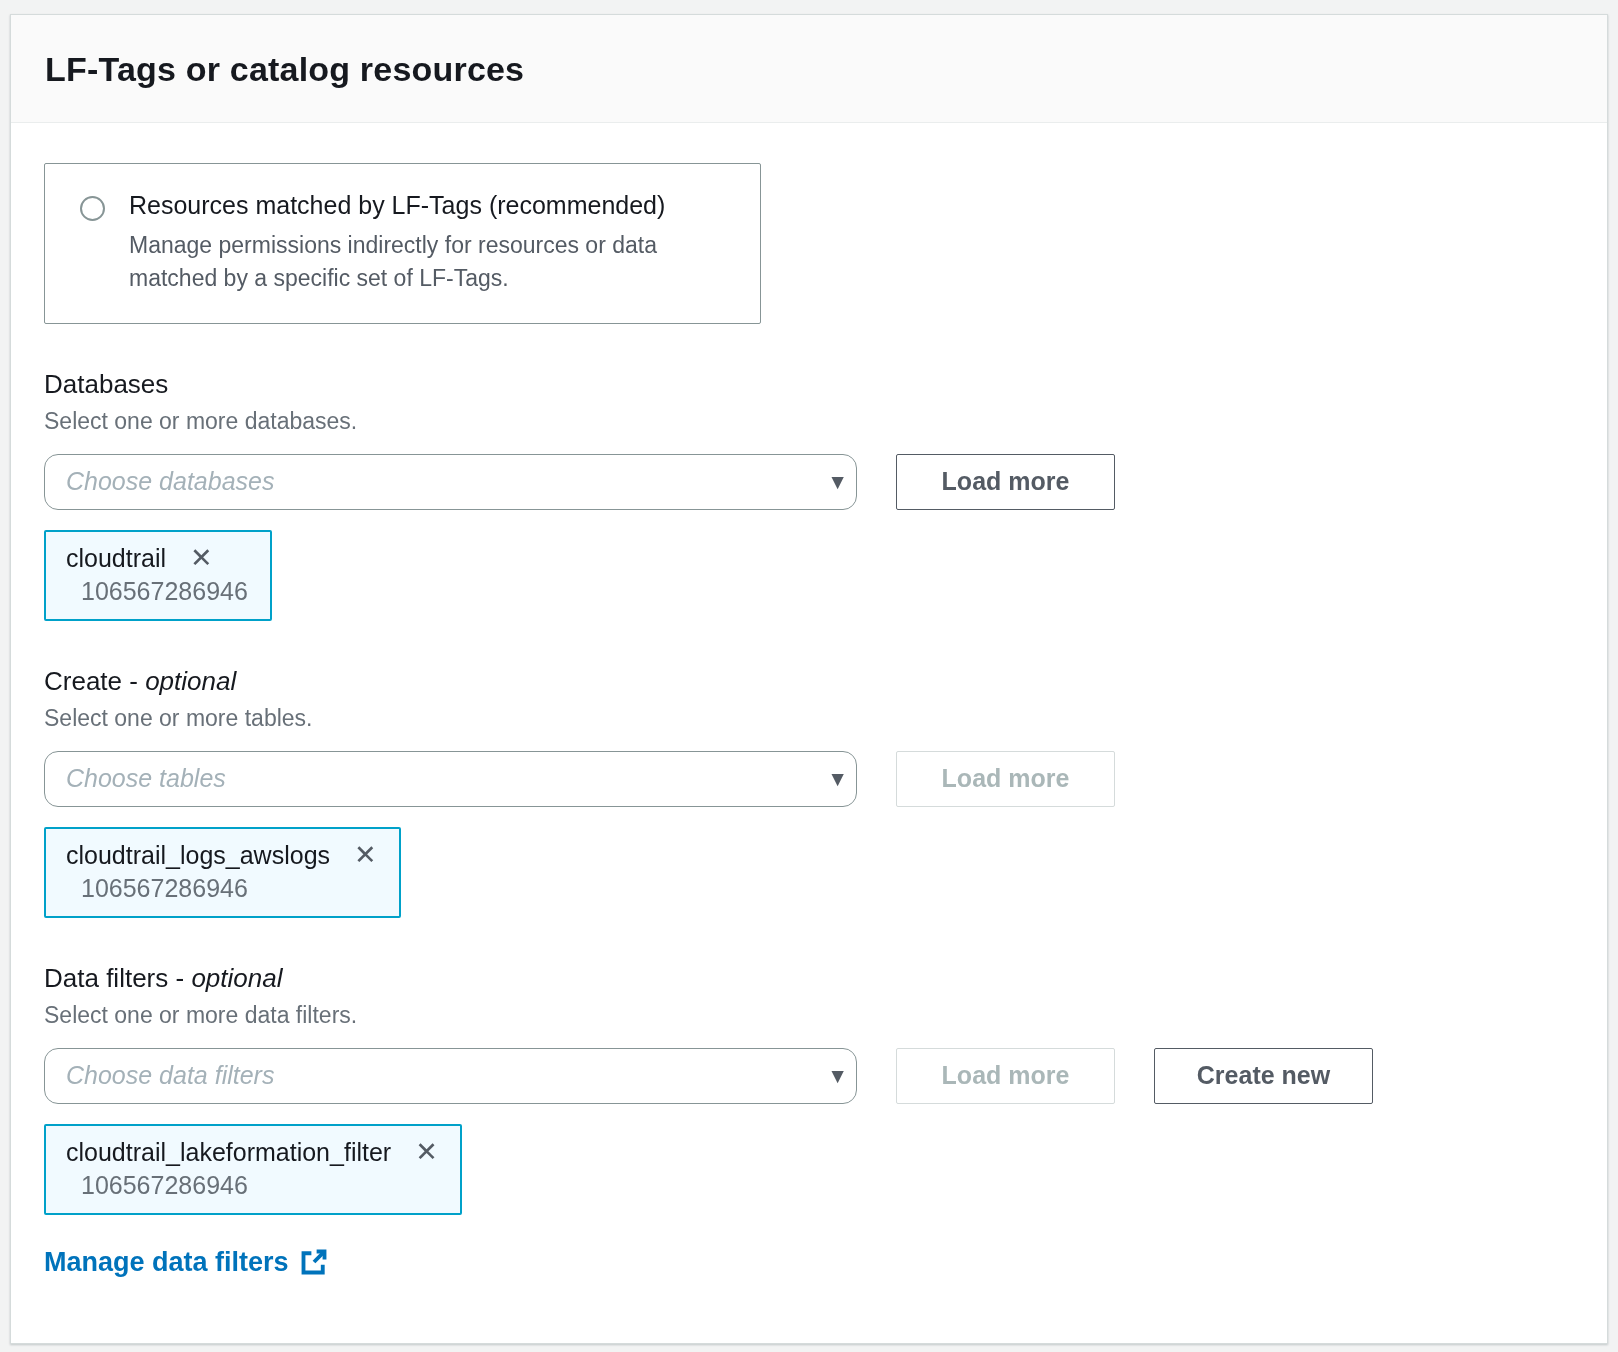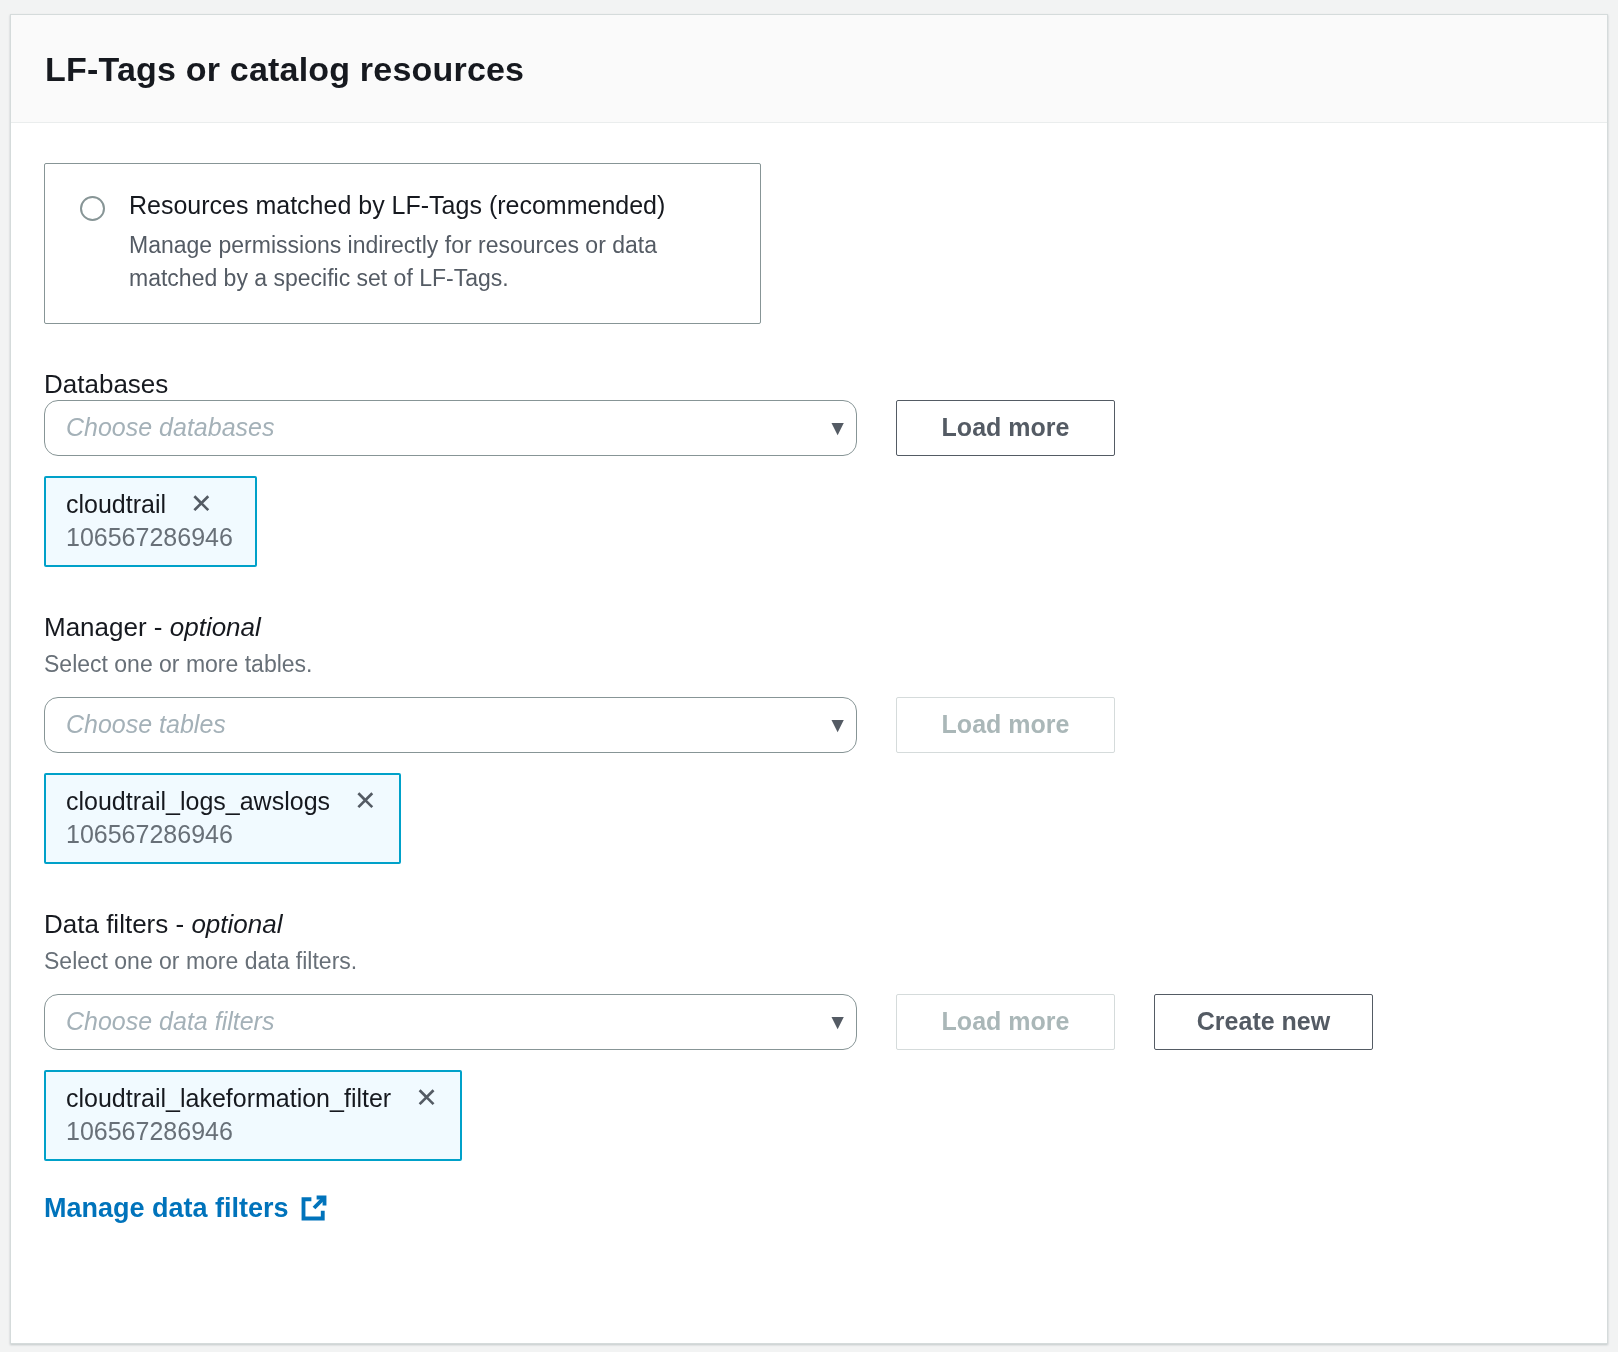--- a/index.html
+++ b/index.html
@@ -41,21 +41,21 @@
          border:1px solid #545b64; border-radius:2px; font-family:"Liberation Sans",sans-serif;
          font-size:25px; font-weight:700; color:#545b64; cursor:pointer; }
   .btn.disabled { border-color:#d5dbdb; color:#aab7b8; cursor:default; }
 
   
   .token { display:inline-block; margin-top:20px; border:2px solid #00a1c9; border-radius:2px;
            background:#f1faff; padding:12px 22px 13px 20px; }
   .token-head { display:flex; align-items:center; gap:24px; }
   .token-name { font-size:25px; color:#16191f; }
   .token-close { font-size:27px; color:#545b64; cursor:pointer; line-height:1; }
-  .token-id { font-size:25px; color:#687078; margin-top:4px; }
+  .token-id { font-size:25px; color:#687078; margin-top:4px;margin-left:15px; }
 
   
   .manage-link { margin-top:32px; display:inline-flex; align-items:center; gap:11px;
                  color:#0073bb; font-weight:700; font-size:27px; text-decoration:none; cursor:pointer; }
   .manage-link svg { display:block; }
 </style>
 </head>
 <body>
 
 <div class="panel">
@@ -73,38 +73,39 @@
           <div class="card-label">Resources matched by LF-Tags (recommended)</div>
           <div class="card-desc">Manage permissions indirectly for resources or data matched by a specific set of LF-Tags.</div>
         </span>
       </div>
     </div>
 
     
     <div class="section-label">
       <span>Databases</span>
     </div>
+    <div class="section-desc">Select one or more databases.</div>
     <div class="field-row">
       <div class="select">
         <span class="ph">Choose databases</span>
         <span class="caret">▼</span>
       </div>
       <button class="btn">Load more</button>
     </div>
     <div class="token">
       <div class="token-head">
         <span class="token-name">cloudtrail</span>
         <span class="token-close">✕</span>
       </div>
       <div class="token-id">106567286946</div>
     </div>
 
     
     <div class="section-label">
-      <span>Manager - </span><span class="opt">optional</span>
+      <span>Create - </span><span class="opt">optional</span>
     </div>
     <div class="section-desc">Select one or more tables.</div>
     <div class="field-row">
       <div class="select">
         <span class="ph">Choose tables</span>
         <span class="caret">▼</span>
       </div>
       <button class="btn disabled">Load more</button>
     </div>
     <div class="token">

